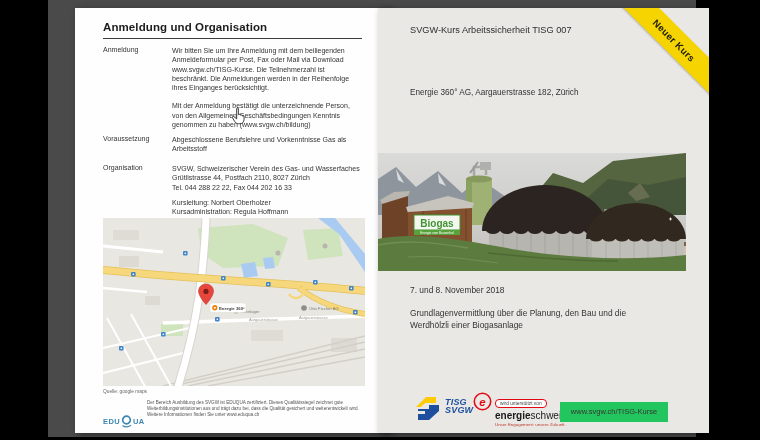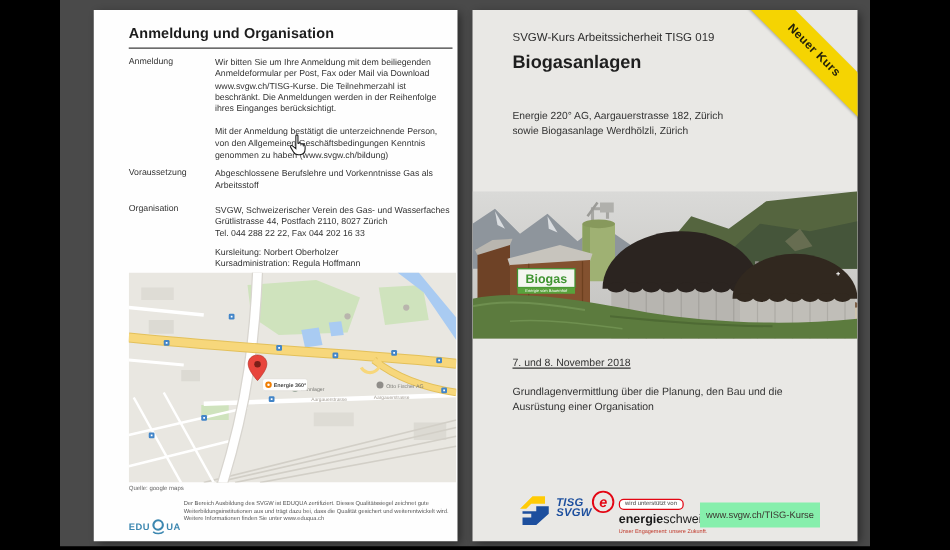--- a/index.html
+++ b/index.html
@@ -2,21 +2,21 @@
 <html><head>
 <meta charset="utf-8">
 <style>
   html,body{margin:0;padding:0;}
   body{
     width:760px;height:440px;position:relative;overflow:hidden;
     background:#000;font-family:"Liberation Sans",sans-serif;
     -webkit-font-smoothing:antialiased;
   }
   .stage{position:absolute;left:48px;top:0;width:648px;height:437px;background:#4a4a4a;}
-  .page{position:absolute;top:8px;height:425px;}
+  .page{position:absolute;top:8px;height:425px;padding-left:23px;}
   .page-left{left:75px;width:291px;background:#fefefe;box-shadow:3px 2px 7px rgba(0,0,0,.45);}
   .page-right{left:378px;width:308px;background:#e9e8e5;overflow:hidden;box-shadow:3px 2px 7px rgba(0,0,0,.45);}
 
   
   .lp-title{position:absolute;left:28px;top:13px;font-size:11.5px;font-weight:bold;color:#1c1c1c;letter-spacing:.1px;}
   .lp-rule{position:absolute;left:28px;top:30px;width:259px;border-bottom:1px solid #3c3c3c;}
   .sec{position:absolute;left:28px;width:259px;display:flex;}
   .sec-label{width:69px;flex:0 0 69px;font-size:7px;color:#333;}
   .sec-body{flex:1;font-size:7px;line-height:9.3px;color:#333;}
   .sec-body p{margin:0 0 9px 0;}
@@ -32,32 +32,32 @@
   .hand-cursor{position:absolute;left:156px;top:99px;width:16px;height:18px;}
 
   
   .rp-kicker{position:absolute;left:32px;top:17px;font-size:9.2px;color:#2e2e2e;}
   .rp-title{position:absolute;left:32px;top:34px;font-size:14.5px;font-weight:600;color:#1e1e1e;}
   .rp-venue{position:absolute;left:32px;top:79px;font-size:8.2px;line-height:11.5px;color:#333;}
   .ribbon{position:absolute;top:20px;right:-60px;width:190px;height:25px;background:#f5d402;
     transform:rotate(45deg);text-align:center;line-height:25px;font-size:9.5px;font-weight:600;
     color:#22200a;letter-spacing:.4px;box-shadow:0 1px 2px rgba(0,0,0,.25);}
   .photo{position:absolute;left:0;top:145px;width:308px;height:118px;}
-  .rp-date{position:absolute;left:32px;top:277px;font-size:8.4px;color:#333;text-decoration:underline;}
+  .rp-date{position:absolute;left:32px;top:277px;font-size:8.4px;color:#333;}
   .rp-desc{position:absolute;left:32px;top:300px;width:238px;font-size:8.4px;line-height:11.5px;color:#333;}
 
   .svgw-logo{position:absolute;left:34px;top:384px;display:flex;align-items:center;}
   .svgw-text{margin-left:3px;font-size:9px;line-height:8.5px;font-weight:bold;font-style:italic;color:#1d4f9e;letter-spacing:.2px;}
   .energie{position:absolute;left:94px;top:383px;display:flex;align-items:flex-start;}
   .energie .e-right{margin-left:2px;}
   .e-support{display:inline-block;border:1px solid #e30613;border-radius:4px;padding:1px 4px;font-size:4.8px;color:#444;background:#fff;}
   .e-name{font-size:10px;color:#1a1a1a;margin-top:1px;}
   .e-name b{font-weight:bold;}
   .e-tag{font-size:4.4px;color:#c0392b;margin-top:.5px;}
-  .url-box{position:absolute;left:182px;top:394px;width:96px;height:20px;background:#86efac;
+  .url-box{position:absolute;left:182px;top:394px;width:108px;height:20px;background:#22c55e;
     text-align:center;line-height:20px;font-size:7.5px;color:#3a352f;}
 </style>
 </head>
 <body>
 
 <div class="stage"></div>
 
 <div class="page page-left">
   <div class="lp-title">Anmeldung und Organisation</div>
   <div class="lp-rule"></div>
@@ -198,25 +198,23 @@
     </div>
     <div class="eduqua-text">Der Bereich Ausbildung des SVGW ist EDUQUA zertifiziert. Dieses Qualitätssiegel zeichnet gute Weiterbildungsinstitutionen aus und trägt dazu bei, dass die Qualität gesichert und weiterentwickelt wird. Weitere Informationen finden Sie unter www.eduqua.ch</div>
   </div>
 
   <svg class="hand-cursor" viewBox="0 0 15 17">
     <path d="M5.3 1.6 C5.3 .6 6.9 .6 6.9 1.6 L6.9 7.2 L7.5 7.3 C7.6 6.6 9 6.6 9.1 7.4 L9.2 7.9 C9.4 7.3 10.7 7.4 10.8 8.2 L10.9 8.7 C11.1 8.2 12.3 8.3 12.3 9.2 L12.3 11.5 C12.3 14.2 10.8 15.8 8.2 15.8 L7.1 15.8 C5.3 15.8 4.2 15 3.4 13.6 L1.3 10.1 C.8 9.2 2 8.4 2.8 9.2 L5.3 11.2 Z" fill="#ffffff" stroke="#1a1a1a" stroke-width="0.8"></path>
   </svg>
 </div>
 
 <div class="page page-right">
-  <div class="rp-kicker">SVGW-Kurs Arbeitssicherheit TISG 019</div>
-  <div class="rp-title">Biogasanlagen</div>
+  <div class="rp-kicker">SVGW-Kurs Arbeitssicherheit TISG 007</div>
   <div class="rp-venue">
-    <div>Energie 220° AG, Aargauerstrasse 182, Zürich</div>
-    <div>sowie Biogasanlage Werdhölzli, Zürich</div>
+    <div>Energie 360° AG, Aargauerstrasse 182, Zürich</div>
   </div>
   <div class="ribbon">Neuer Kurs</div>
 
   <svg class="photo" viewBox="0 0 308 118" preserveAspectRatio="none">
     <defs>
       <linearGradient id="sky" x1="0" y1="0" x2="0" y2="1">
         <stop offset="0" stop-color="#dadad8"></stop>
           <stop offset="1" stop-color="#c2c1be"></stop>
       </linearGradient>
     </defs>
@@ -303,21 +301,21 @@
     </g>
     <path d="M291,66 l3,0 M292.5,64.5 l0,3" stroke="#ffffff" stroke-width="0.8"></path>
 
     <path d="M0,118 L0,86 C40,78 90,88 140,97 C190,105 250,108 308,102 L308,118 Z" fill="#5c7b3e"></path>
     <path d="M0,92 C30,86 60,90 90,95" stroke="#6f9050" stroke-width="1.5" fill="none"></path>
     <path d="M110,100 C150,104 200,108 240,108" stroke="#4e6a34" stroke-width="1.5" fill="none"></path>
     <path d="M30,104 C60,102 90,106 120,110" stroke="#6f9050" stroke-width="1.2" fill="none"></path>
   </svg>
 
   <div class="rp-date">7. und 8. November 2018</div>
-  <div class="rp-desc">Grundlagenvermittlung über die Planung, den Bau und die Ausrüstung einer Organisation</div>
+  <div class="rp-desc">Grundlagenvermittlung über die Planung, den Bau und die Werdhölzli einer Biogasanlage</div>
 
   <div class="svgw-logo">
     <svg width="30" height="28" viewBox="0 0 30 28">
       <polygon points="4,15 14,5 24,5 24,11 13,11 9,15" fill="#ffcb05"></polygon>
       <polygon points="6,17 17,17 17,13 27,13 27,19 17,28 6,28 6,22 13,22 13,19 6,19" fill="#1d4f9e"></polygon>
     </svg>
     <div class="svgw-text">
       <div>TISG</div>
       <div>SVGW</div>
     </div>

